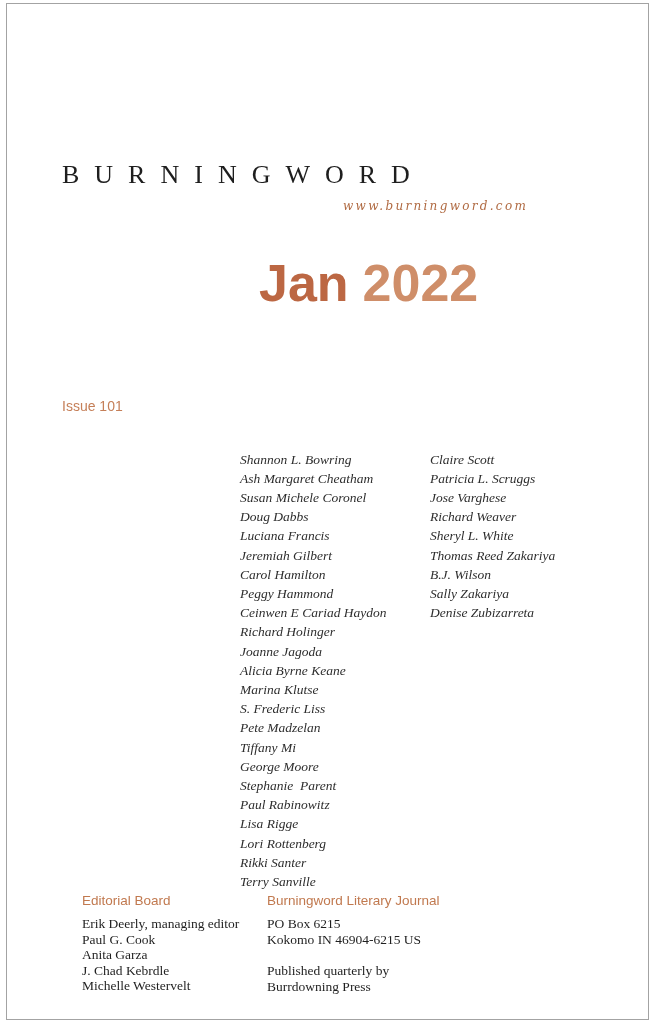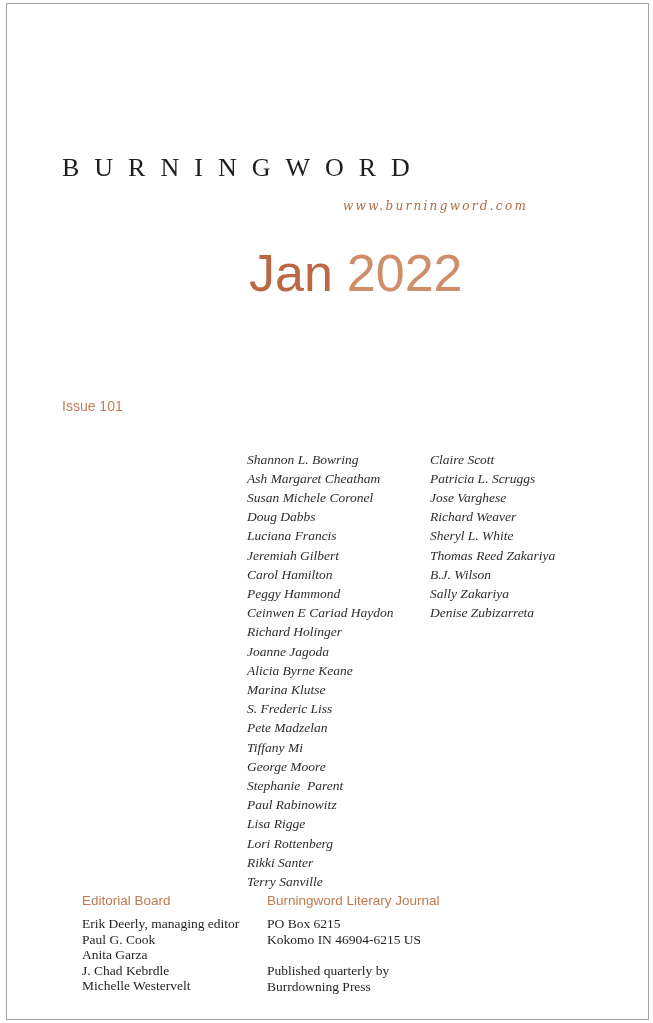--- a/index.html
+++ b/index.html
@@ -12,21 +12,21 @@
     font-family: "Liberation Serif", serif;
   }
   .frame {
     position: absolute;
     left: 6px; top: 3px; right: 4px; bottom: 3px;
     border: 1px solid #a3a3a3;
     pointer-events: none;
   }
   .logo {
     position: absolute;
-    left: 62px; top: 154px;
+    left: 62px; top: 161px;
     font-family: "Liberation Serif", serif;
     font-size: 26px;
     line-height: 28px;
     letter-spacing: 15px;
     color: #1e1e1e;
     white-space: nowrap;
   }
   .site-url {
     position: absolute;
     left: 343px; top: 199px;
@@ -35,23 +35,23 @@
     font-size: 12px;
     line-height: 15px;
     letter-spacing: 2.3px;
     color: #b06a42;
     white-space: nowrap;
     cursor: pointer;
   }
   .issue-title {
     position: absolute;
     left: 249px; top: 247px;
-    margin: 0;
+    margin: 10px;
     font-family: "Liberation Sans", sans-serif;
-    font-weight: normal;
+    font-weight: bold;
     font-size: 52px;
     line-height: 52px;
     white-space: nowrap;
   }
   .issue-title .month { color: #bc6743; }
   .issue-title .year  { color: #cf8e69; margin-left: 14px; }
   .issue-number {
     position: absolute;
     left: 62px; top: 398px;
     font-family: "Liberation Sans", sans-serif;
@@ -63,21 +63,21 @@
   .names {
     position: absolute;
     top: 392px;
     font-family: "Liberation Serif", serif;
     font-style: italic;
     font-size: 13.5px;
     line-height: 19.2px;
     color: #2d2d2d;
     white-space: pre-wrap;
   }
-  .names.col1 { left: 247px; font-style: italic; }
+  .names.col1 { left: 240px; font-style: italic; }
   .names.col2 { left: 430px; }
   .footer-col {
     position: absolute;
     top: 892px;
     font-family: "Liberation Serif", serif;
     font-size: 13.5px;
     line-height: 15.5px;
     color: #1f1f1f;
     margin-left: 20px;
   }

